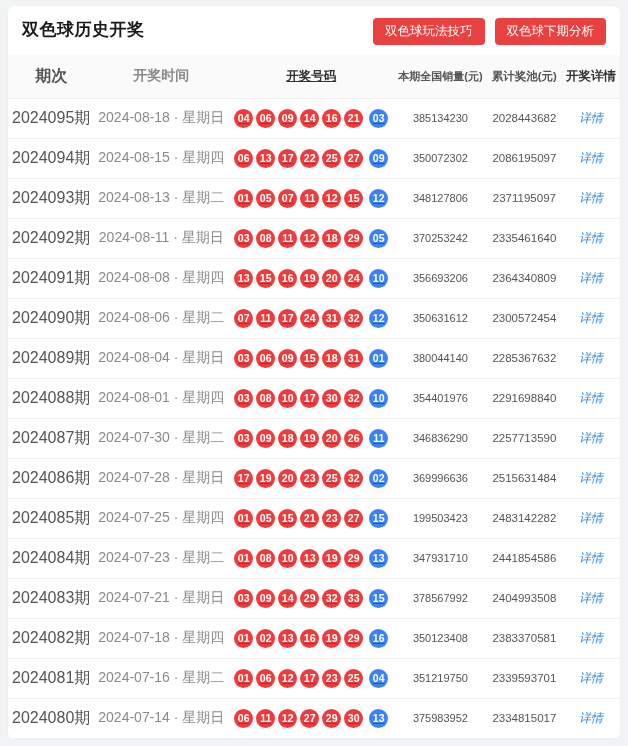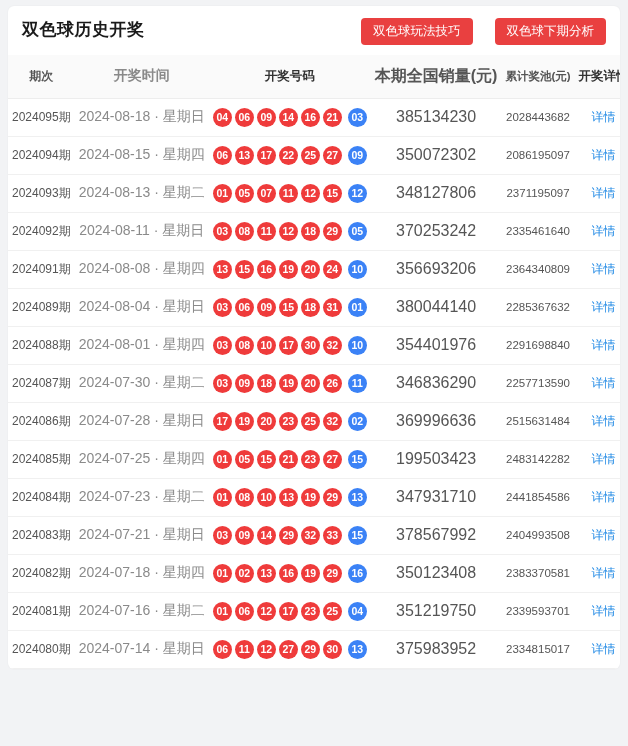--- a/index.html
+++ b/index.html
@@ -41,21 +41,20 @@
   .btn {
     background: #e94040;
     color: #ffffff;
     font-size: 12.5px;
     border: none;
     border-radius: 4px;
     padding: 7px 12px;
     cursor: pointer;
     white-space: nowrap;
     line-height: 1;
-    margin-left: 12px;
   }
   table {
     width: 100%;
     border-collapse: collapse;
     font-size: 12px;
   }
   thead th {
     background: #fafafa;
     color: #333333;
     font-weight: bold;
@@ -65,24 +64,24 @@
     text-align: center;
     white-space: nowrap;
   }
   tbody td {
     padding: 9px 4px;
     border-bottom: 1px solid #f0f0f0;
     text-align: center;
     color: #555555;
     white-space: nowrap;
   }
-  .col-issue { width: 68px; color: #555; font-size: 12px; }
+  .col-issue { width: 68px; color: #555; font-size: 16px; }
   .col-date { width: 104px; color: #8a8a8a; font-size: 14px; }
-  .col-balls { width: 196px; }
-  .col-sales { width: 96px; color: #555; font-size: 16px; }
+  .col-balls { width: 196px; text-decoration: underline; }
+  .col-sales { width: 96px; color: #555; font-size: 11px; }
   .col-pool { width: 92px; color: #555; font-size: 11.5px; }
   .col-detail { width: 56px; }
   .balls {
     display: flex;
     align-items: center;
     justify-content: center;
     gap: 3px;
   }
   .ball {
     width: 19px; height: 19px;
@@ -94,20 +93,21 @@
     font-weight: bold;
     display: inline-block;
   }
   .ball.red { background: #ef3b3b; }
   .ball.blue { background: #3b82f6; margin-left: 3px; }
   .detail-link {
     color: #1e88e5;
     font-size: 12px;
     text-decoration: none;
     cursor: pointer;
+    font-style: italic;
   }
 </style>
 </head>
 <body>
 
 <div class="page">
   <div class="card">
 
     <div class="header-bar">
       <div class="title">双色球历史开奖</div>
@@ -213,20 +213,38 @@
                 <span class="ball red">20</span>
                 <span class="ball red">24</span>
                 <span class="ball blue">10</span>
               </div>
             </td>
             <td class="col-sales">356693206</td>
             <td class="col-pool">2364340809</td>
             <td class="col-detail"><a class="detail-link">详情</a></td>
           </tr>
           <tr>
+            <td class="col-issue">2024090期</td>
+            <td class="col-date">2024-08-06 · 星期二</td>
+            <td class="col-balls">
+              <div class="balls">
+                <span class="ball red">07</span>
+                <span class="ball red">11</span>
+                <span class="ball red">17</span>
+                <span class="ball red">24</span>
+                <span class="ball red">31</span>
+                <span class="ball red">32</span>
+                <span class="ball blue">12</span>
+              </div>
+            </td>
+            <td class="col-sales">350631612</td>
+            <td class="col-pool">2300572454</td>
+            <td class="col-detail"><a class="detail-link">详情</a></td>
+          </tr>
+          <tr>
             <td class="col-issue">2024089期</td>
             <td class="col-date">2024-08-04 · 星期日</td>
             <td class="col-balls">
               <div class="balls">
                 <span class="ball red">03</span>
                 <span class="ball red">06</span>
                 <span class="ball red">09</span>
                 <span class="ball red">15</span>
                 <span class="ball red">18</span>
                 <span class="ball red">31</span>

